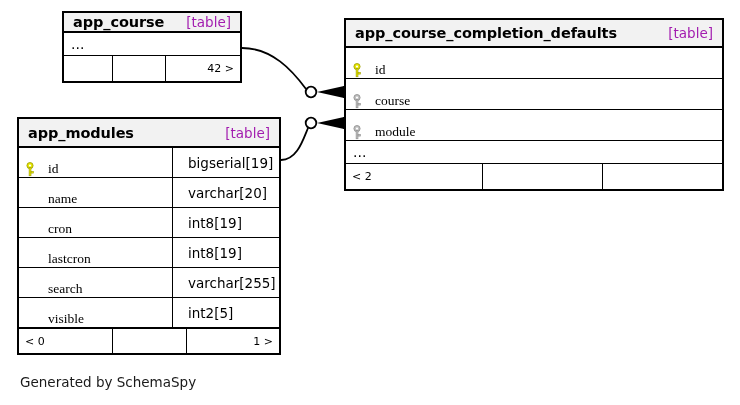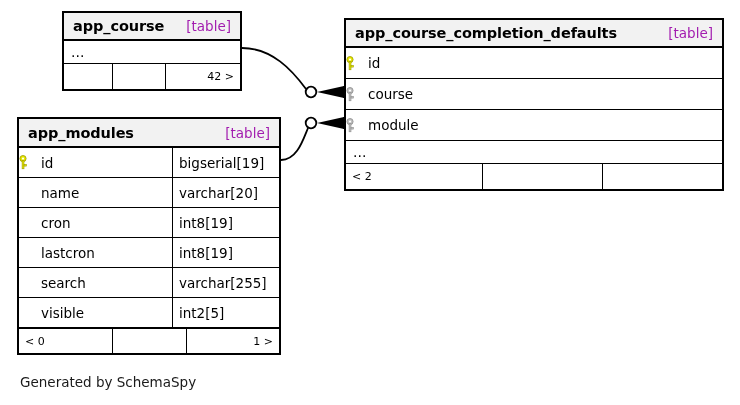--- a/index.html
+++ b/index.html
@@ -57,33 +57,34 @@
     align-items: center;
     border-bottom: 1.5px solid #000000;
     height: 30px;
     font-size: 13.5px;
   }
   .row:last-child { border-bottom: none; }
 
   .cell-name {
     box-sizing: border-box;
     display: flex;
-    align-items: center;
+    align-items: flex-end;
     height: 100%;
     flex: none;
-    padding-left: 0;
+    padding-left: 7px;
+    font-family: Liberation Serif, serif;
   }
   .cell-type {
     box-sizing: border-box;
     display: flex;
     align-items: center;
     height: 100%;
     flex: 1 1 auto;
     border-left: 1.5px solid #000000;
-    padding-left: 6px;
+    padding-left: 15px;
     white-space: nowrap;
   }
   .col-label { white-space: nowrap; }
 
   
   .keyslot {
     width: 22px;
     min-width: 22px;
     display: flex;
     align-items: center;
@@ -119,21 +120,21 @@
     padding: 0 6px;
   }
   .footer-cell:first-child { border-left: none; }
   .fc-left  { justify-content: flex-start; }
   .fc-right { justify-content: flex-end; }
 
   
   #tbl-app-course {
     left: 62px;  top: 11px;  width: 180px;
   }
-  #tbl-app-course .tbl-header { height: 28px; }
+  #tbl-app-course .tbl-header { height: 20px; }
 
   #tbl-app-ccd {
     left: 344px; top: 18px;  width: 380px;
   }
   #tbl-app-ccd .tbl-header { height: 28px; }
   #tbl-app-ccd .row { height: 31px; }
   #tbl-app-ccd .cell-name { flex: 1 1 auto; }
 
   #tbl-app-modules {
     left: 17px;  top: 117px; width: 264px;

